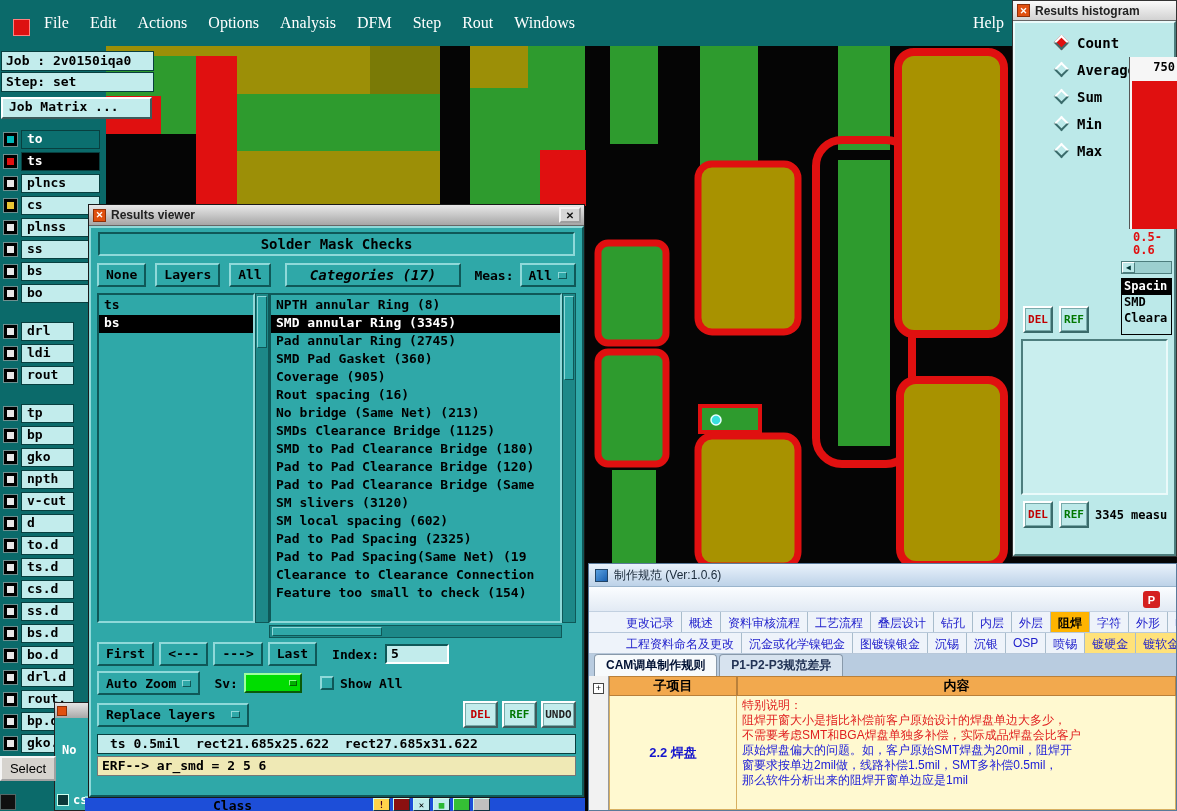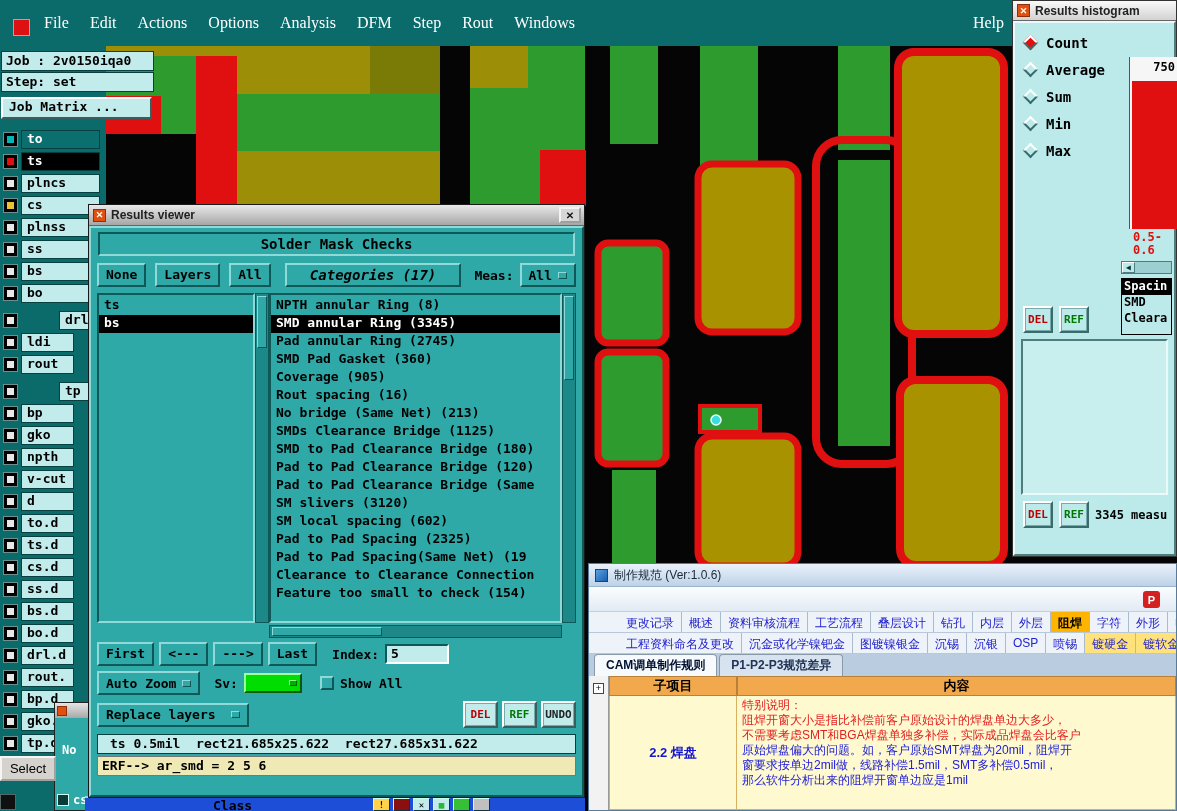--- a/index.html
+++ b/index.html
@@ -23,21 +23,21 @@
 
   
   .left-panel { position:absolute; left:0; top:46px; width:106px; height:765px; background:#0b6a6a; }
   .job-panel { position:absolute; left:0; top:50px; width:155px; z-index:3; }
   .job-line { margin:1px 1px 0 1px; background:#c2ecec; border:1px solid #083f3f; color:#000;
               font:bold 13px "DejaVu Sans Mono", monospace; height:20px; line-height:18px; padding-left:4px; }
   .matrix-btn { margin:5px 2px 0 1px; width:151px; height:22px; text-align:left; padding-left:6px;
                 font:bold 13px "DejaVu Sans Mono", monospace; color:#000; cursor:default; }
   .layer-list { position:absolute; left:0; top:130px; width:106px; z-index:2; }
   .layer-row { display:flex; align-items:center; height:19px; margin:0 0 3px 3px;border-radius:9px; }
-  .layer-row.gap { margin-top:8px;gap:38px; }
+  .layer-row.gap { margin-top:19px; }
   .layer-check { width:15px; height:15px; background:#000; border:1px solid #6f8f8f;
                  display:flex; align-items:center; justify-content:center; flex:none; }
   .layer-swatch { width:7px; height:7px; background:#e8e8e8; }
   .layer-label { margin-left:3px; width:79px; height:19px; background:#c2ecec; border:1px solid #083f3f;
                  color:#000; font:bold 13px "DejaVu Sans Mono", monospace; line-height:16px; padding-left:5px;
                  overflow:hidden; white-space:nowrap; }
   .layer-row.narrow .layer-label { width:53px; }
   .layer-row.sel-teal .layer-label { background:#0b6f6f; color:#fff; }
   .layer-row.sel-black .layer-label { background:#000; color:#fff; }
 
@@ -551,21 +551,21 @@
       <div class="erf-line">ERF--&gt; ar_smd = 2 5 6</div>
     </div>
   </div>
 
   <div class="histo">
     <div class="titlebar">
       <span class="tb-icon">✕</span>
       <span>Results histogram</span>
     </div>
     <div class="histo-body">
-      <div style="padding-top:6px;">
+      <div style="padding-top:6px;padding-left:31px;">
 
           <div class="hopt selected">
             <span class="diamond"></span>
             <span class="hopt-label">Count</span>
           </div>
 
           <div class="hopt">
             <span class="diamond"></span>
             <span class="hopt-label">Average</span>
           </div>

